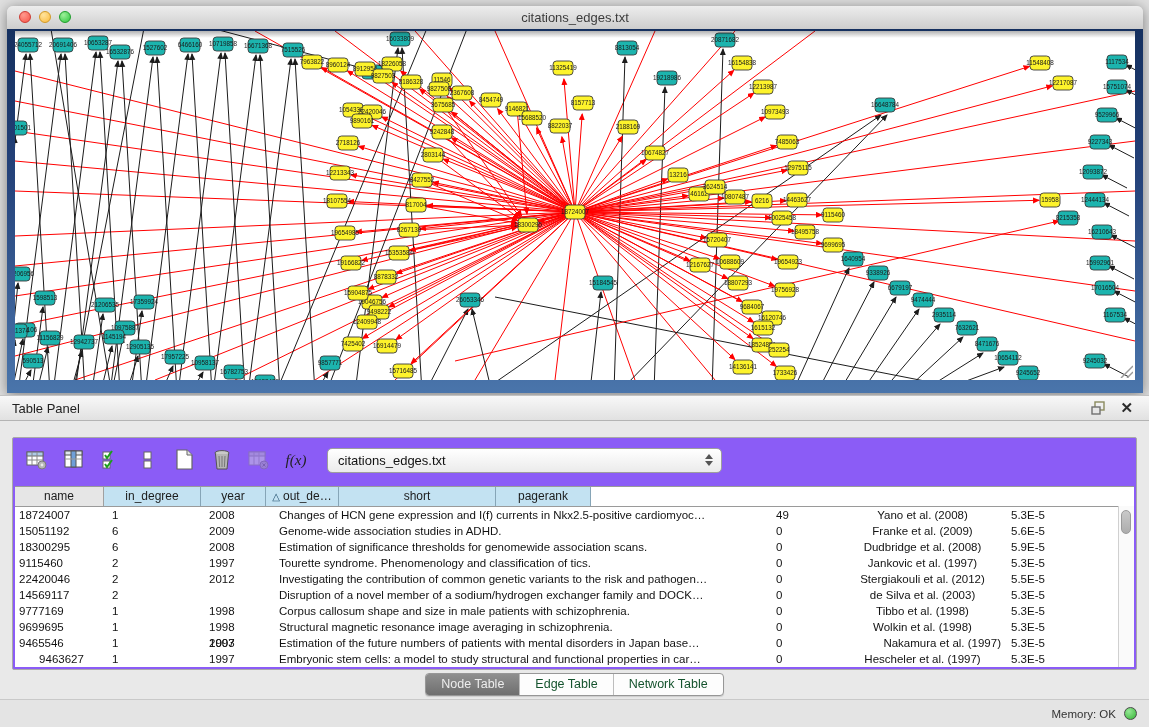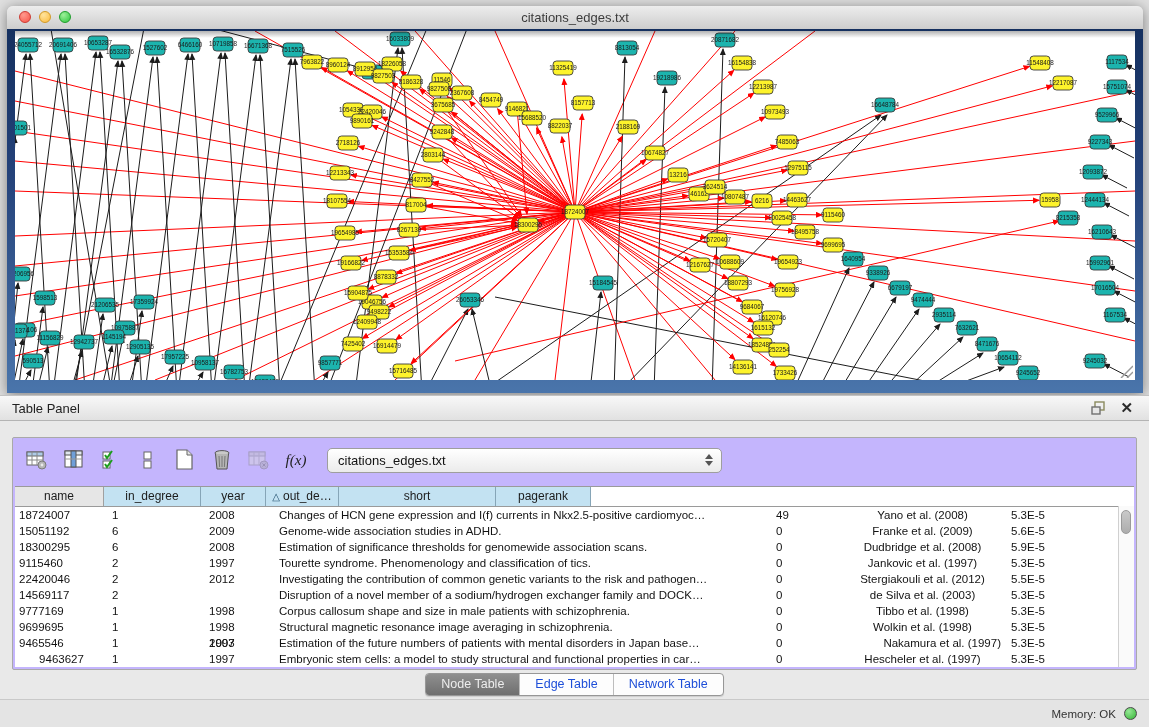--- a/index.html
+++ b/index.html
@@ -46,21 +46,21 @@
     border-top:1px solid #c2c2c2;border-bottom:1px solid #b4b4b4;
     display:flex;align-items:center;
   }
   #panel-header .ptitle{font-size:13px;color:#222;margin-left:12px;flex:1;}
   .hdr-btn{margin-right:14px;cursor:default;display:flex;align-items:center;}
   .close-x{font-size:15px;font-weight:bold;color:#2b2b2b;margin-right:16px;}
 
   
   #table-container{
     position:absolute;left:12px;top:437px;width:1125px;height:233px;box-sizing:border-box;
-    border:1px solid #a9a9a9;border-radius:2px;background:#c4b5fd;
+    border:1px solid #a9a9a9;border-radius:2px;background:#8b5cf6;
   }
   #tp-toolbar{height:44px;display:flex;align-items:center;padding-left:12px;gap:13px;}
   .tb-icon{width:24px;height:24px;display:flex;align-items:center;justify-content:center;}
   .fx{font-family:"Liberation Serif",serif;font-style:italic;font-size:15px;color:#222;}
   .combo{
     width:393px;height:23px;margin-left:6px;border:1px solid #9e9e9e;border-radius:5px;
     background:linear-gradient(#ffffff,#ebebeb);
     display:flex;align-items:center;position:relative;box-shadow:inset 0 1px 0 #fff;
   }
   .combo .cval{font-size:13px;color:#111;margin-left:10px;flex:1;}
@@ -88,21 +88,21 @@
   }
   .vthumb{position:absolute;left:2px;top:4px;width:10px;height:24px;border-radius:5px;
     background:linear-gradient(#c9c9c9,#adadad);border:1px solid #9a9a9a;box-sizing:border-box;}
 
   
   #tabbar{position:absolute;left:0;top:673px;right:0;height:24px;display:flex;justify-content:center;}
   .seg{
     display:flex;height:21px;border:1px solid #979797;border-radius:4px;overflow:hidden;
     background:#fdfdfd;box-shadow:0 1px 1px rgba(0,0,0,.12);
   }
-  .seg .tab{font-size:12.5px;line-height:21px;padding:0 15px;color:#1d4ed8;}
+  .seg .tab{font-size:12.5px;line-height:21px;padding:0 15px;color:#14532d;}
   .seg .tab.sel{background:linear-gradient(#8f8f8f,#6f6f6f);color:#ededed;}
   .seg .tab + .tab{border-left:1px solid #bdbdbd;}
 
   
   #statusbar{
     position:absolute;left:0;bottom:0;right:0;height:27px;background:#e4e4e4;
     border-top:1px solid #c9c9c9;display:flex;align-items:center;justify-content:flex-end;
   }
   #statusbar .mem{font-size:11.5px;color:#333;margin-right:8px;}
   .memdot{width:13px;height:13px;border-radius:50%;margin-right:12px;

